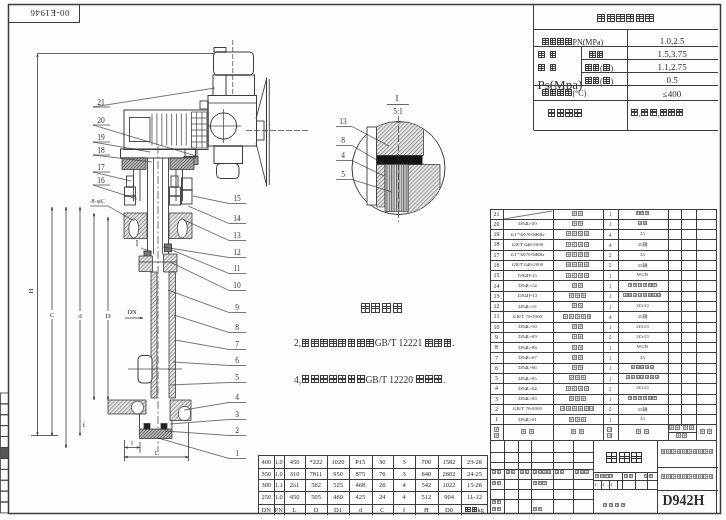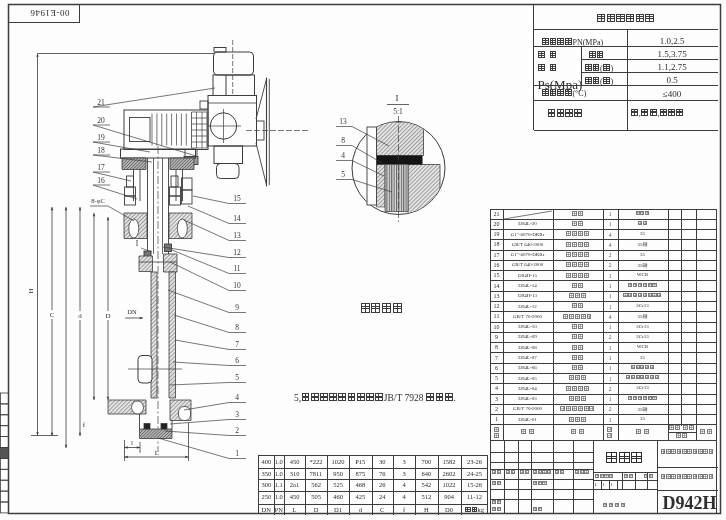--- a/index.html
+++ b/index.html
@@ -564,26 +564,27 @@
 <div style="position:absolute;left:126px;top:39px;width:0;height:9px;border-left:1px solid #3c3c3c"></div>
 <span class="t" style="left:104px;top:41px">1</span>
       <span class="t" style="left:112px;top:41px">1</span>
       <span class="t" style="left:120px;top:41px">1</span>
 <span class="t" style="left:112px;top:62px"><i class="z"></i>&nbsp;<i class="z"></i>&nbsp;<i class="z"></i>&nbsp;<i class="z"></i></span>
 <div style="position:absolute;left:166.5px;top:0;width:0;height:73.5px;border-left:1px solid #3c3c3c"></div>
 <div class="t" style="left:170px;top:8px;font-size:5.5px"><i class="z"></i><i class="z"></i><i class="z"></i><i class="z"></i><i class="z"></i><i class="z"></i><i class="z"></i><i class="z"></i><i class="z"></i><i class="z"></i></div>
 <div style="position:absolute;left:166.5px;top:26px;width:60.5px;border-top:1px solid #3c3c3c"></div>
 <div class="t" style="left:170px;top:33px;font-size:5.5px"><i class="z"></i><i class="z"></i><i class="z"></i><i class="z"></i><i class="z"></i><i class="z"></i><i class="z"></i><i class="z"></i><i class="z"></i><i class="z"></i></div>
 <div style="position:absolute;left:166.5px;top:49px;width:60.5px;border-top:1px solid #3c3c3c"></div>
-<div class="t" style="left:172px;top:52px;font-size:18px;font-weight:bold">D942H</div>
+<div class="t" style="left:172px;top:52px;font-size:14px;font-weight:bold">D942H</div>
 </div>
 
 <div class="t" style="left:360px;top:302px;font-size:11px"><i class="z"></i><i class="z"></i><i class="z"></i><i class="z"></i></div>
 
-<div class="t" style="left:294px;top:392.8px;font-size:9.5px">5,<i class="z"></i><i class="z"></i><i class="z"></i><i class="z"></i><i class="z"></i><i class="z"></i><i class="z"></i><i class="z"></i><i class="z"></i>JB/T 7928 <i class="z"></i><i class="z"></i><i class="z"></i>.</div>
+<div class="t" style="left:294px;top:338.2px;font-size:9.5px">2,<i class="z"></i><i class="z"></i><i class="z"></i><i class="z"></i><i class="z"></i><i class="z"></i><i class="z"></i><i class="z"></i>GB/T 12221 <i class="z"></i><i class="z"></i><i class="z"></i>.</div>
+<div class="t" style="left:294px;top:374.6px;font-size:9.5px">4,<i class="z"></i><i class="z"></i><i class="z"></i><i class="z"></i><i class="z"></i><i class="z"></i><i class="z"></i>GB/T 12220 <i class="z"></i><i class="z"></i><i class="z"></i>.</div>
 
 <div class="abs" style="left:258px;top:454.5px;width:229.5px;height:59px;border:1px solid #3c3c3c;box-sizing:border-box;font-size:6.5px">
 <span class="t" style="left:0px;top:2.5px;width:14.5px;text-align:center">400</span>
 <span class="t" style="left:14.5px;top:2.5px;width:10.5px;text-align:center">1.0</span>
 <span class="t" style="left:25px;top:2.5px;width:21px;text-align:center">450</span>
 <span class="t" style="left:46px;top:2.5px;width:22px;text-align:center">*222</span>
 <span class="t" style="left:68px;top:2.5px;width:22px;text-align:center">1020</span>
 <span class="t" style="left:90px;top:2.5px;width:22.5px;text-align:center">P15</span>
 <span class="t" style="left:112.5px;top:2.5px;width:21.5px;text-align:center">30</span>
 <span class="t" style="left:134px;top:2.5px;width:22px;text-align:center">3</span>

